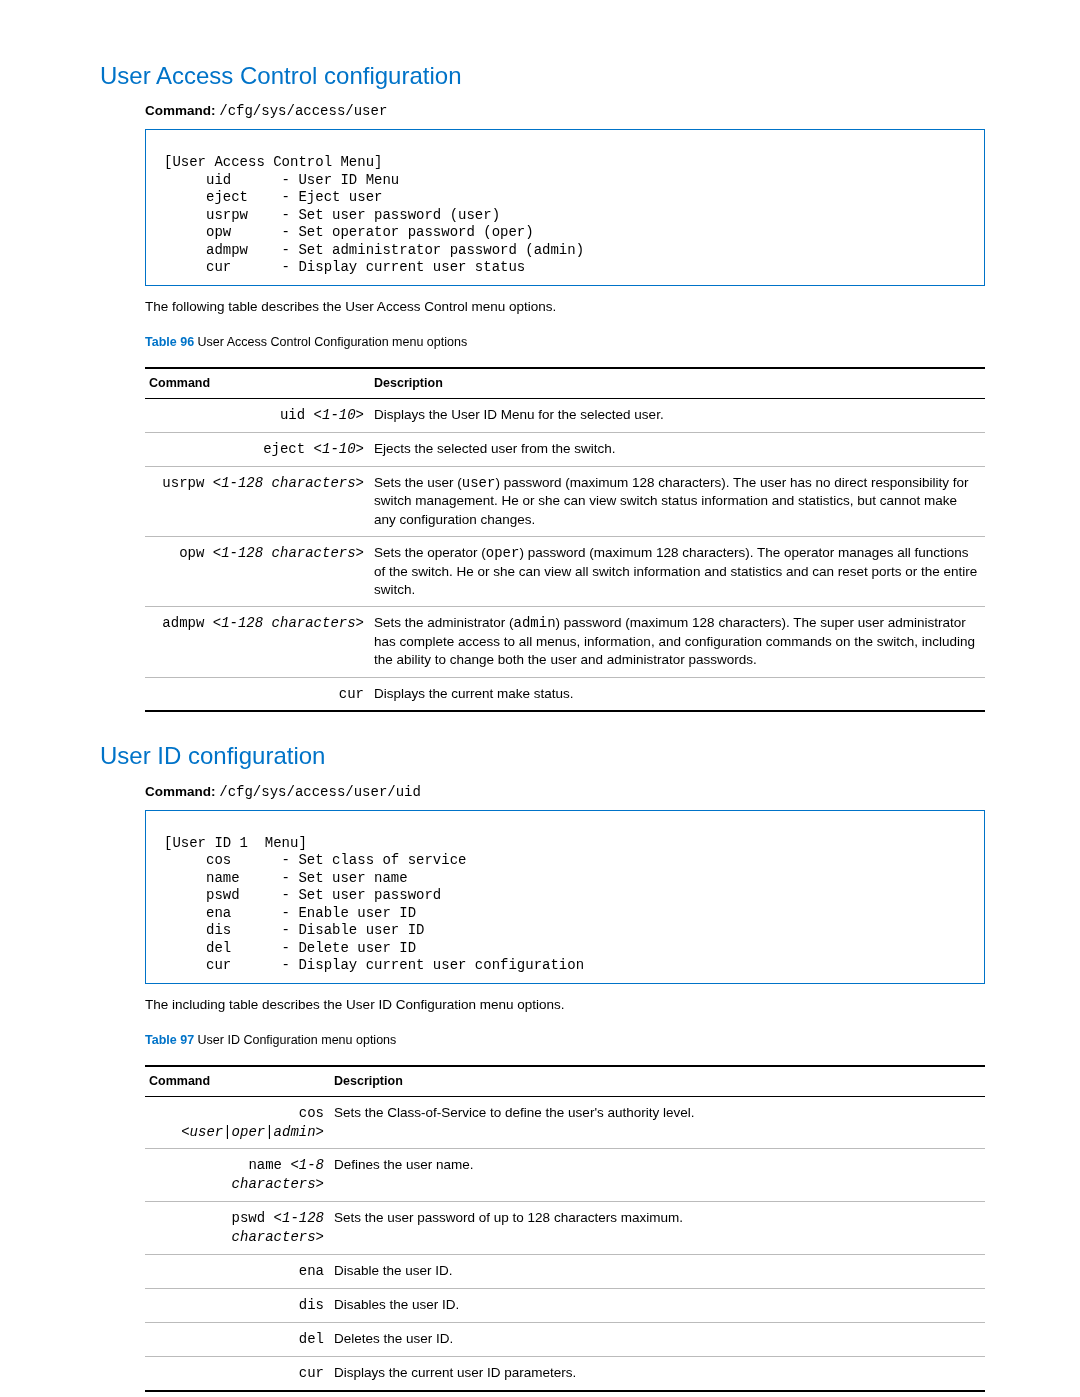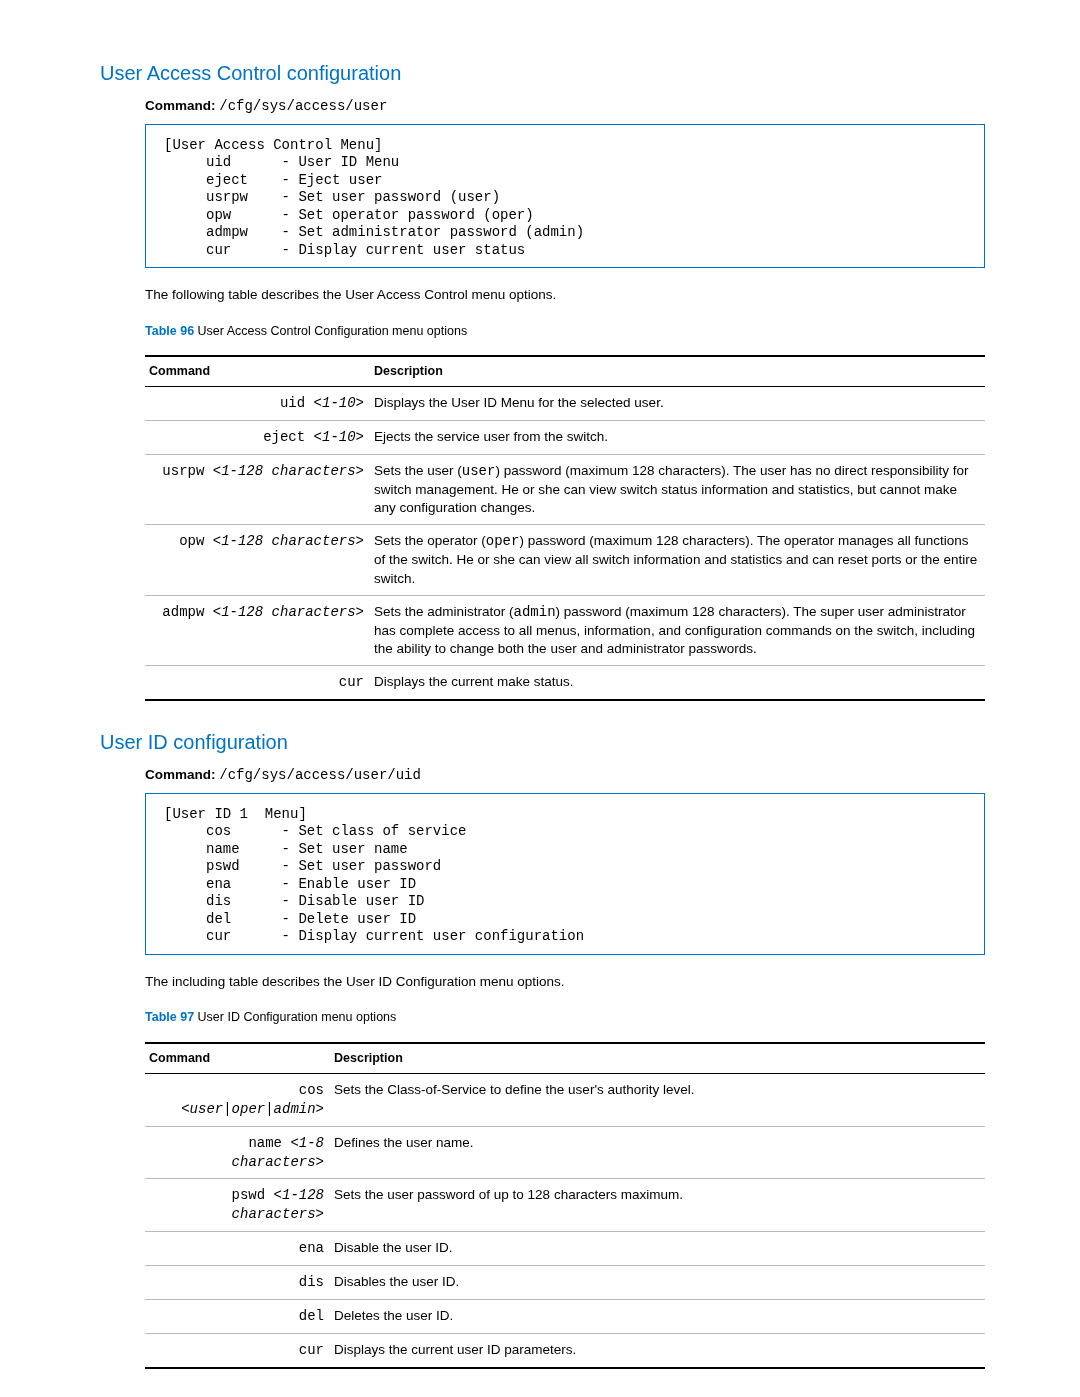--- a/index.html
+++ b/index.html
@@ -10,30 +10,30 @@
     margin: 0;
     padding: 60px 95px 40px 100px;
     width: 1080px;
     box-sizing: border-box;
     line-height: 1.35;
   }
   h2 {
     font-family: Arial, Helvetica, sans-serif;
     font-weight: normal;
     color: #0073c8;
-    font-size: 20px;
+    font-size: 24px;
     margin: 0 0 10px 0;
   }
   .cmd-line { margin: 4px 0 8px 45px; }
   .cmd-label { font-weight: bold; }
   .mono { font-family: "Courier New", Courier, monospace; font-size: 14px; margin-top: 36px; }
   .menu-box {
     border: 1px solid #0073c8;
-    margin: 4px 0 18px 45px;
-    padding: 12px 18px 8px 18px;
+    margin: 4px 0 12px 45px;
+    padding: 24px 18px 8px 18px;
     font-family: "Courier New", Courier, monospace;
     font-size: 14px;
     white-space: pre;
     line-height: 1.25;
   }
   .body-text { margin: 0 0 14px 45px; }
   .tbl-caption { margin: 18px 0 4px 45px; font-size: 12.5px; }
   .tbl-caption .tlabel { font-weight: bold; color: #0073c8; }
   table.opts {
     border-collapse: collapse;
@@ -95,21 +95,21 @@
         <th>Description</th>
       </tr>
     </thead>
     <tbody>
         <tr>
           <td class="cmd"><span>uid </span><span class="param">&lt;1-10&gt;</span></td>
           <td>Displays the User ID Menu for the selected user.</td>
         </tr>
         <tr>
           <td class="cmd"><span>eject </span><span class="param">&lt;1-10&gt;</span></td>
-          <td>Ejects the service user from the switch.</td>
+          <td>Ejects the selected user from the switch.</td>
         </tr>
         <tr>
           <td class="cmd"><span>usrpw </span><span class="param">&lt;1-128 characters&gt;</span></td>
           <td>Sets the user (<span class="inline-mono">user</span>) password (maximum 128 characters). The user has no direct responsibility for switch management. He or she can view switch status information and statistics, but cannot make any configuration changes.</td>
         </tr>
         <tr>
           <td class="cmd"><span>opw </span><span class="param">&lt;1-128 characters&gt;</span></td>
           <td>Sets the operator (<span class="inline-mono">oper</span>)  password (maximum 128 characters). The operator manages all functions of the switch. He or she can view all switch information and statistics and can reset ports or the entire switch.</td>
         </tr>
         <tr>

